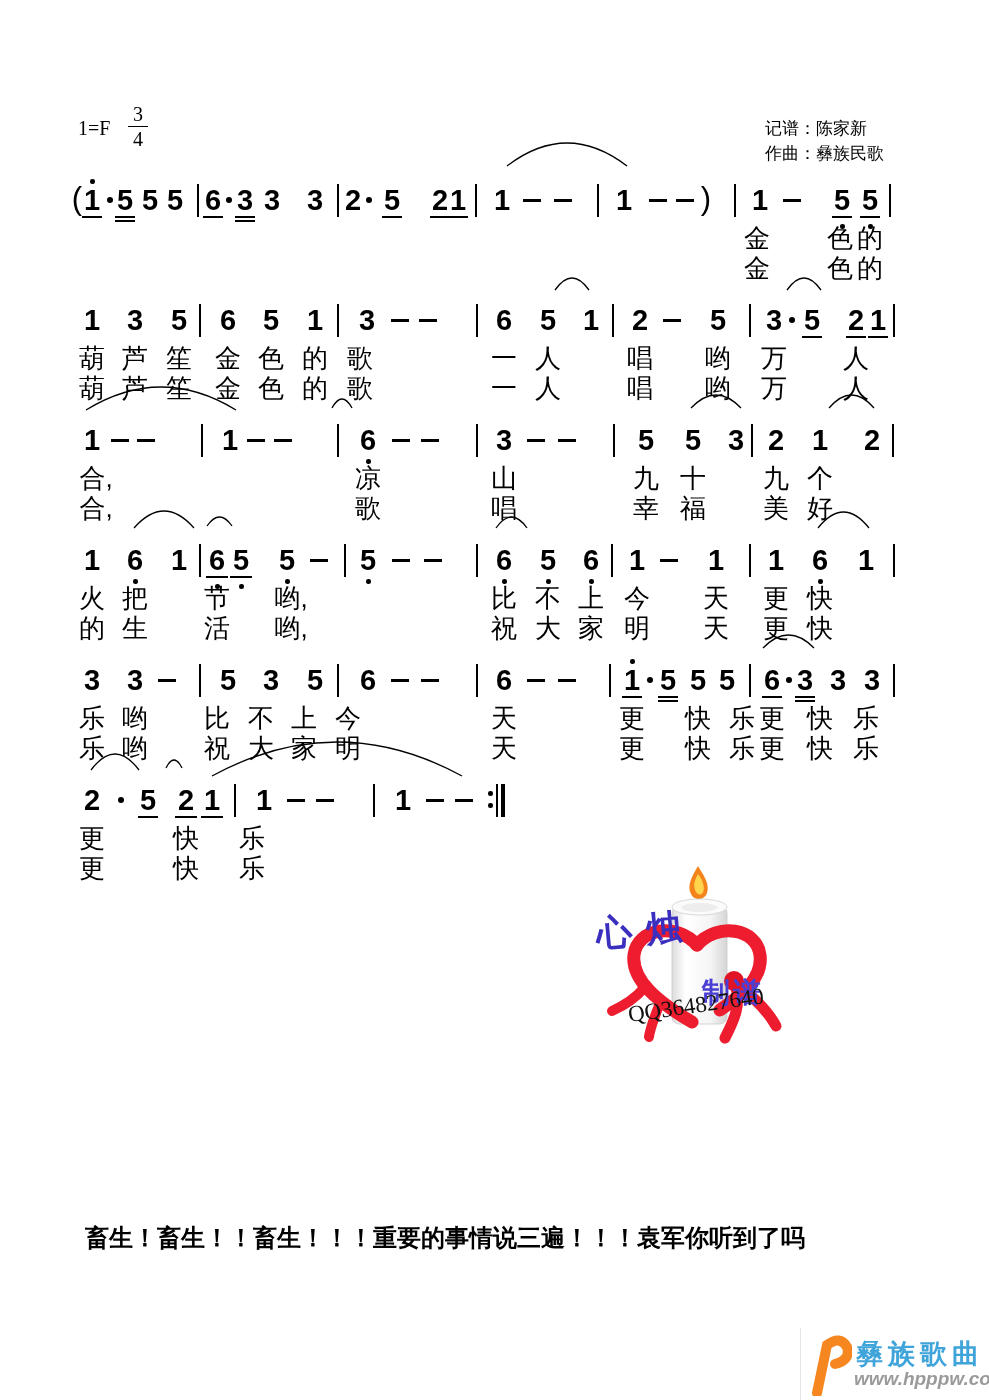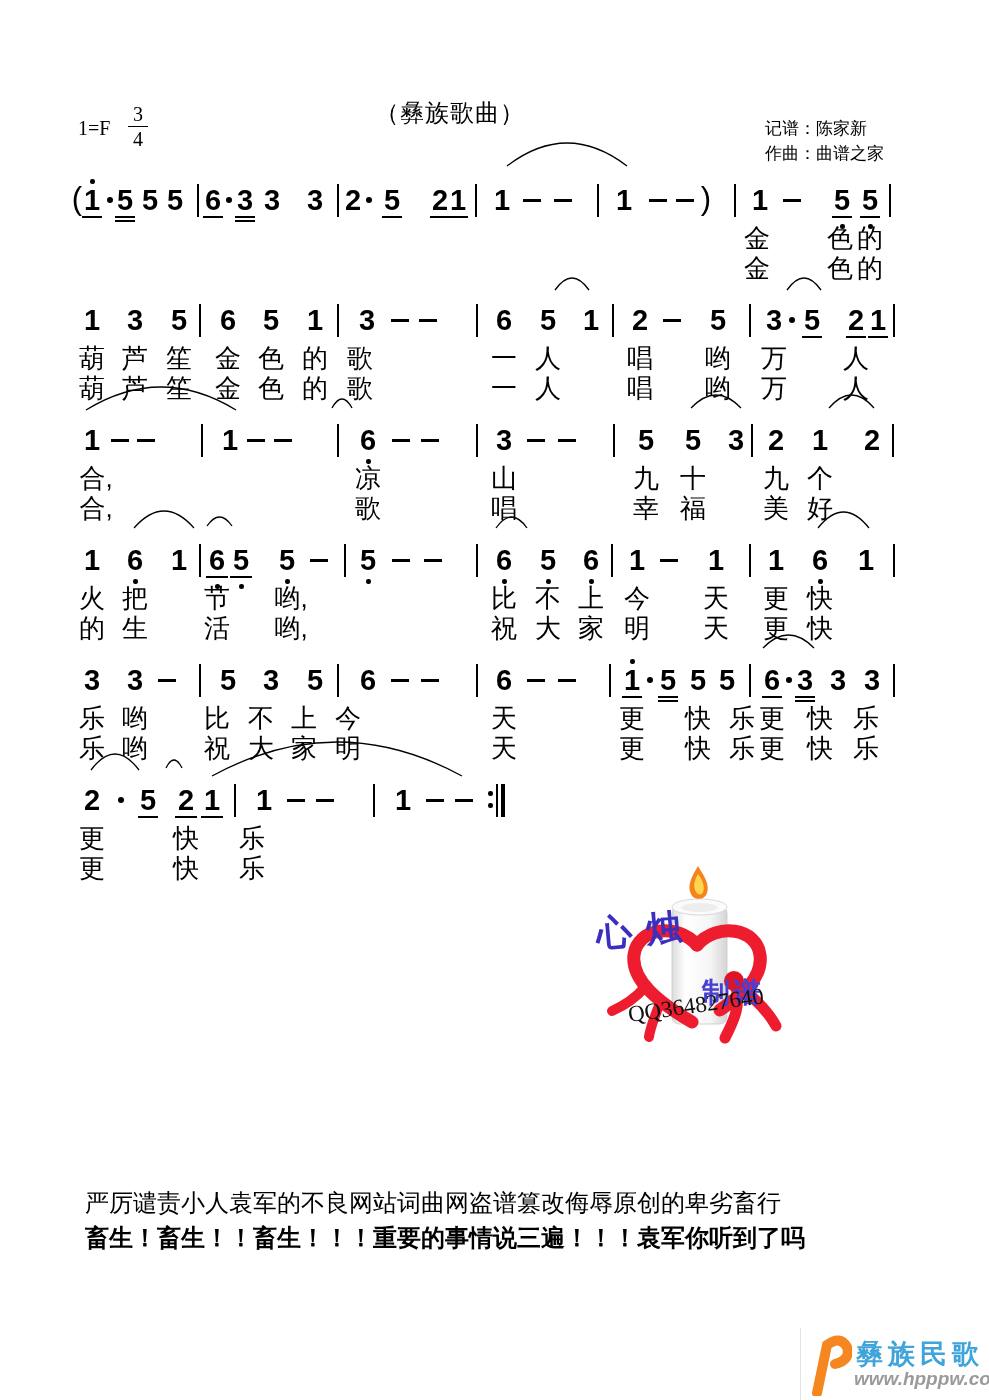--- a/index.html
+++ b/index.html
@@ -48,32 +48,31 @@
   .site-name{position:absolute;left:50px;top:4px;font-size:27px;font-weight:700;
              color:#3fa4da;letter-spacing:5px;white-space:nowrap;}
   .site-url{position:absolute;left:48px;top:36px;font:700 italic 19px "Liberation Sans","DejaVu Sans",sans-serif;
             color:#9a9a9a;white-space:nowrap;}
 </style>
 </head>
 <body>
 
 <div id="page">
 
-  <div class="subtitle">（彝族歌曲）</div>
 
   <div class="keysig">1=F</div>
   <div class="tsig">
     <span class="num">3</span>
     <span class="bar"></span>
     <span class="num">4</span>
   </div>
 
   <div class="credits">
     <div>记谱：陈家新</div>
-    <div>作曲：曲谱之家</div>
+    <div>作曲：彝族民歌</div>
   </div>
 
   <div id="score" style="position:absolute;inset:0;">
       <span class="tok paren" style="left: 77px; top: 183px;">(</span>
       <span class="tok" style="left: 92px; top: 185px;">1</span>
       <span class="dot" style="left: 90px; top: 179px; width: 4.5px; height: 4.5px;"></span>
       <span class="rect" style="left: 82px; top: 216px; width: 20px; height: 2px;"></span>
       <span class="dot" style="left: 107px; top: 197px; width: 6px; height: 6px;"></span>
       <span class="tok" style="left: 125px; top: 185px;">5</span>
       <span class="rect" style="left: 115px; top: 216px; width: 20px; height: 2px;"></span>
@@ -400,25 +399,24 @@
     <path d="M52,128 C42,140 31,146 20,151" fill="none" stroke="#ed1c2e" stroke-width="10" stroke-linecap="round"></path>
     <path d="M68,143 C62,158 58,168 57,177" fill="none" stroke="#ed1c2e" stroke-width="10" stroke-linecap="round"></path>
     <path d="M142,122 C151,144 141,162 133,178" fill="none" stroke="#ed1c2e" stroke-width="11" stroke-linecap="round"></path>
     <path d="M142,122 C162,137 176,151 184,166" fill="none" stroke="#ed1c2e" stroke-width="11" stroke-linecap="round"></path>
     <circle cx="142" cy="121" r="10" fill="#e01425"></circle>
   </svg>
   <span class="wm-name">心烛</span>
   <span class="wm-sub">制谱</span>
   <span class="wm-qq">QQ364827640</span>
 
-  <div class="foot f2">严厉谴责小人袁军的不良网站词曲网盗谱篡改侮辱原创的卑劣畜行</div>
   <div class="foot f3">畜生！畜生！！畜生！！！重要的事情说三遍！！！袁军你听到了吗</div>
 
   <div class="site-divider"></div>
   <div class="site-logo">
     <svg class="site-p" width="46" height="62" viewBox="0 0 46 62">
       <path d="M11,59 L21,11 Q34,1 41,13 Q45,26 29,30" fill="none" stroke="#f6861f" stroke-width="10" stroke-linecap="round"></path>
     </svg>
-    <span class="site-name">彝族民歌</span>
+    <span class="site-name">彝族歌曲</span>
     <span class="site-url">www.hpppw.com</span>
   </div>
 
 </div>
 
 </body></html>

